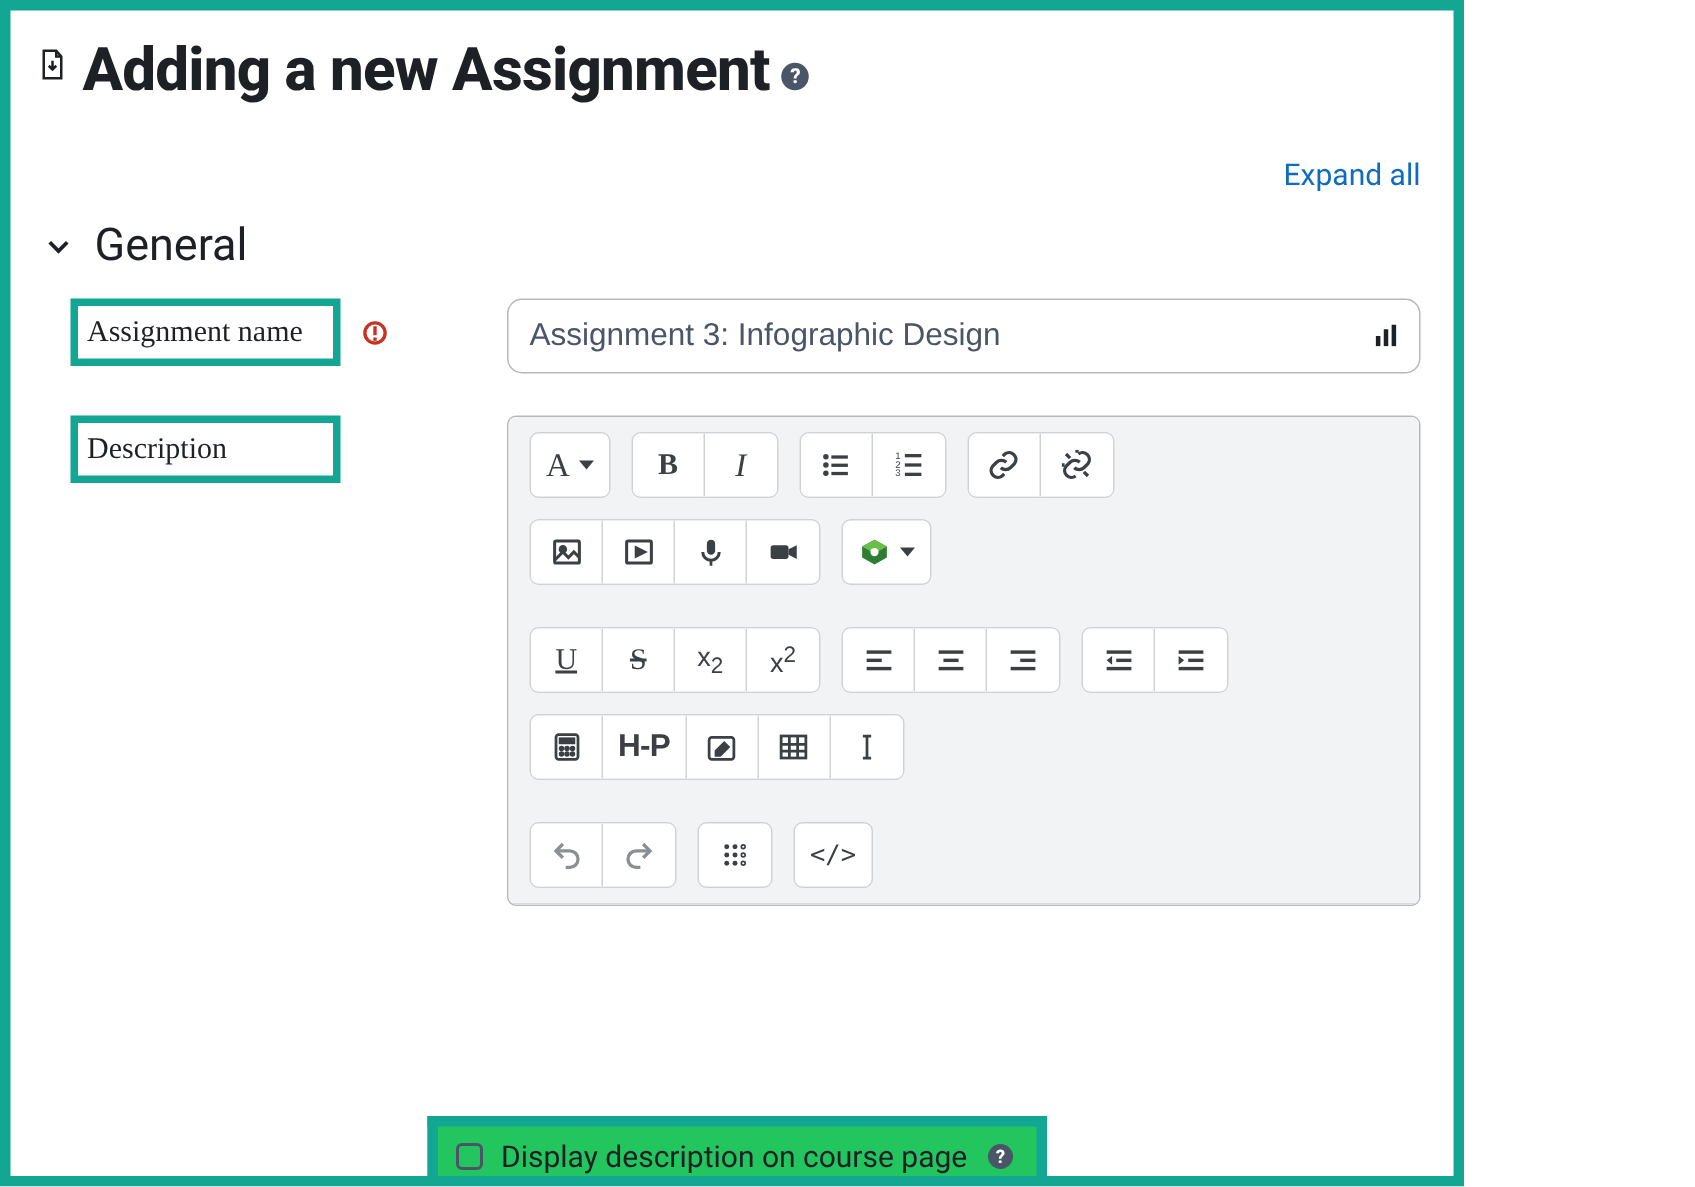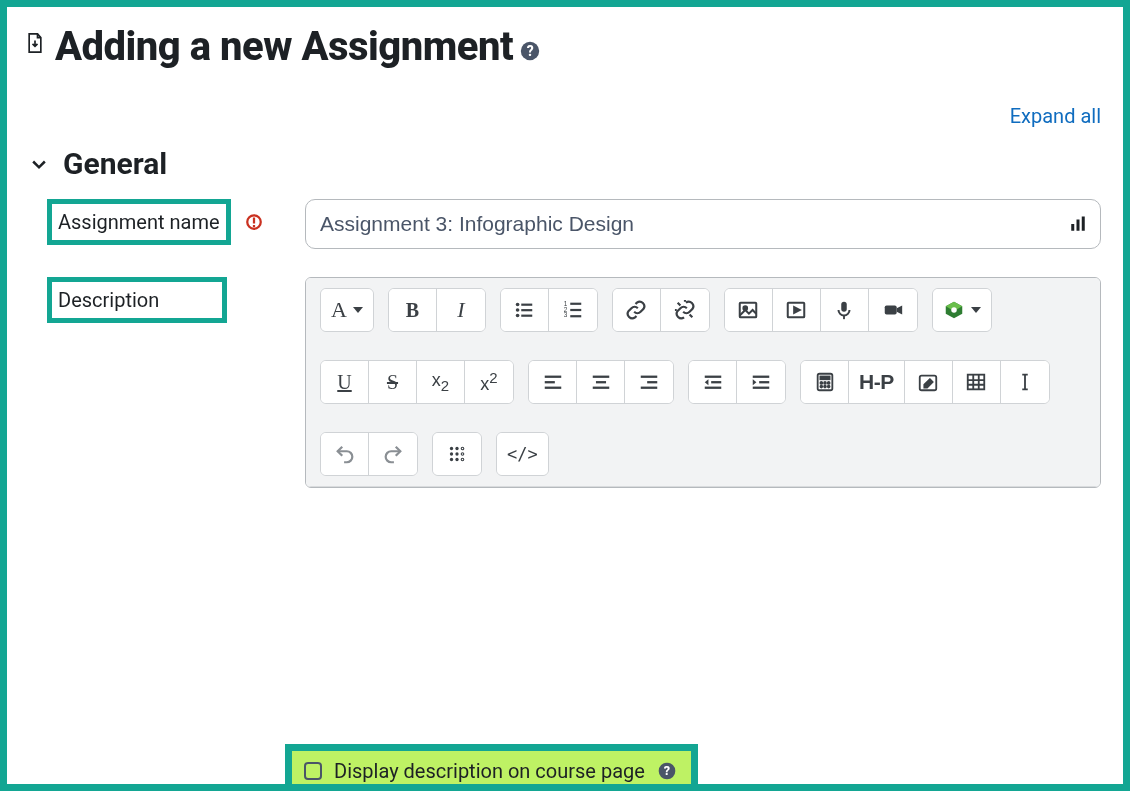--- a/index.html
+++ b/index.html
@@ -3,21 +3,21 @@
 <meta charset="utf-8">
 <style>
   * { box-sizing: border-box; }
   html, body { margin: 0; padding: 0; }
   body {
     font-family: -apple-system, BlinkMacSystemFont, "Segoe UI", Roboto, Helvetica, Arial, sans-serif;
     color: #1d2125;
     background: #fff;
   }
   .frame {
-    width: 1130px;
+    width: 976px;
     height: 791px;
     border: 7px solid #13a693;
     position: relative;
     padding: 10px 18px 0 18px;
     overflow: hidden;
   }
   .page-title-row {
     display: flex;
     align-items: center;
     gap: 10px;
@@ -62,21 +62,21 @@
     gap: 14px;
     margin-top: 18px;
     margin-left: 4px;
   }
   .chevron {
     width: 20px; height: 20px;
     color: #1d2125;
   }
   .section-title {
     font-size: 30px;
-    font-weight: 700;
+    font-weight: 400;
     text-align: center;
   }
   .form-grid {
     margin-top: 18px;
   }
   .form-row {
     display: flex;
     align-items: flex-start;
     margin-bottom: 28px;
   }
@@ -88,24 +88,26 @@
     gap: 14px;
   }
   .label-box {
     border: 5px solid #13a693;
     padding: 6px 6px;
     min-width: 180px;
   }
   .label-text {
     font-size: 20px;
     color: #1d2125;
+    font-family: Liberation Serif, serif;
   }
   .field-col {
     flex: 1;
     padding-right: 4px;
+    margin-left: 33px;
   }
   .text-input {
     width: 100%;
     height: 50px;
     border: 1px solid #b5b9bd;
     border-radius: 10px;
     padding: 0 46px 0 14px;
     font-size: 21px;
     color: #4a5568;
     outline: none;
@@ -197,21 +199,21 @@
   .checkbox-row-wrap {
     position: absolute;
     left: 278px;
     bottom: -7px;
     border: 7px solid #13a693;
     border-bottom: none;
     padding: 8px 14px 8px 12px;
     display: flex;
     align-items: center;
     gap: 12px;
-    background: #bef264;
+    background: #22c55e;
   }
   .chk {
     width: 18px; height: 18px;
     border: 2px solid #4a5568;
     border-radius: 4px;
     cursor: pointer;
     display: inline-block;
   }
   .chk-label {
     font-size: 20px;

